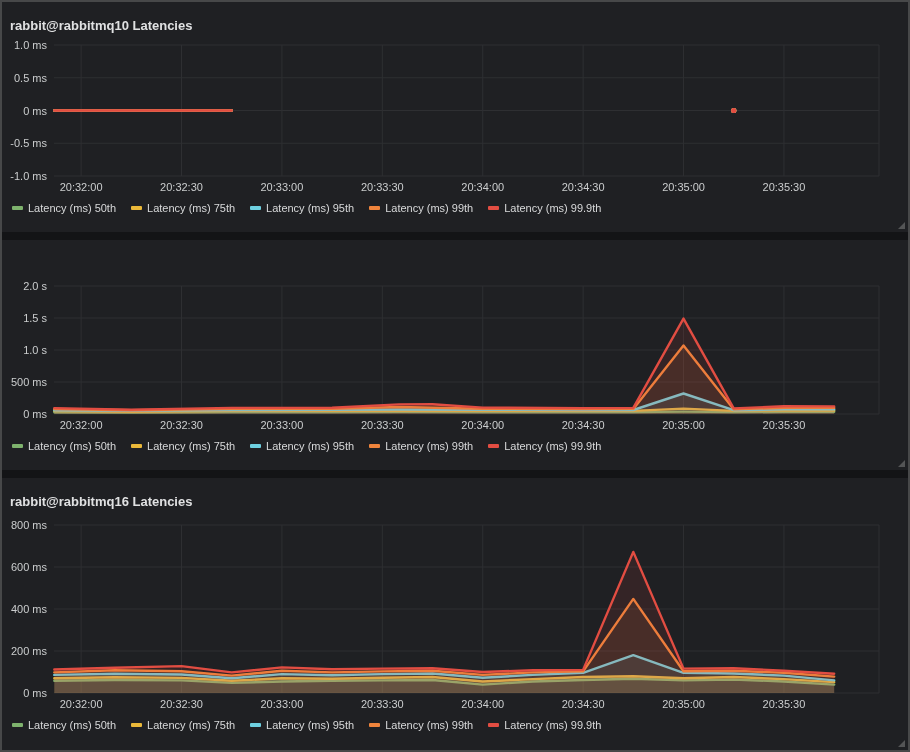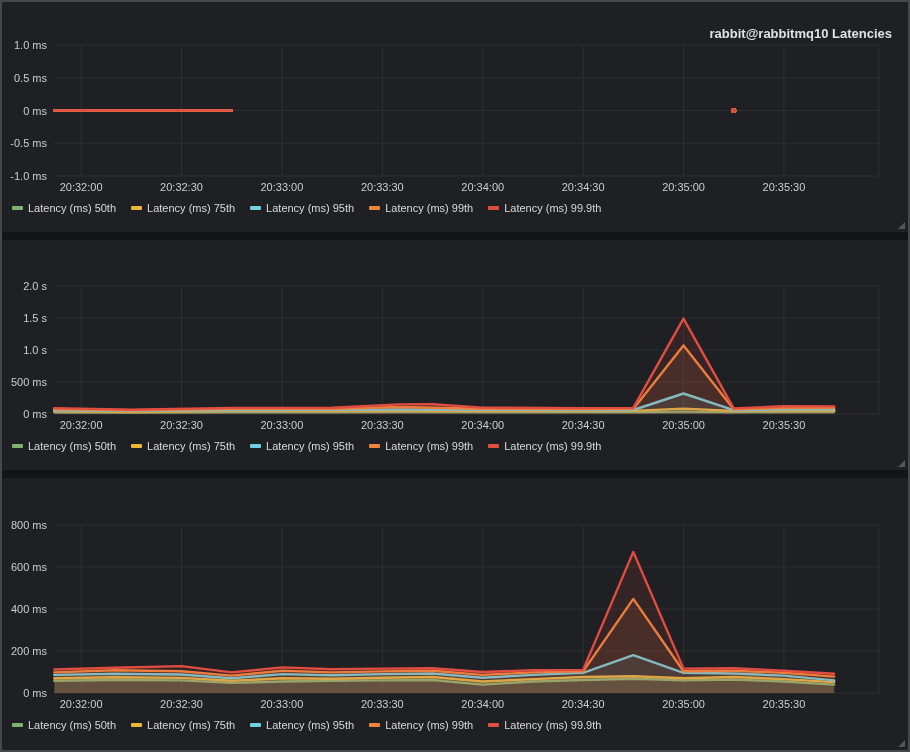--- a/index.html
+++ b/index.html
@@ -5,22 +5,22 @@
   html,body{margin:0;padding:0;background:#0c0c0c;font-family:"Liberation Sans",sans-serif;}
   .dashboard{
     width:910px;height:752px;box-sizing:border-box;
     border:2px solid #474849;background:#131416;
     display:flex;flex-direction:column;gap:8px;overflow:hidden;
   }
   .panel{position:relative;background:#1f2023;flex:none;width:100%;}
   .panel-p0,.panel-p1{height:230px;}
   .panel-p2{height:272px;}
   .panel-title{
-    margin:16px;position:absolute;top:8px;left:0;right:0;z-index:2;
-    text-align:right;font-size:13px;font-weight:700;color:#e0e1e2;cursor:pointer;
+    margin:8px;position:absolute;top:8px;left:0;right:0;z-index:2;
+    text-align:left;font-size:13px;font-weight:700;color:#e0e1e2;cursor:pointer;
   }
   svg.chart{position:absolute;left:0;top:0;display:block;}
   svg text{font-family:"Liberation Sans",sans-serif;font-size:11px;fill:#cbcdce;}
   .legend{
     position:absolute;left:10px;z-index:2;display:flex;gap:15px;
     font-size:11px;color:#d8d9da;white-space:nowrap;
   }
   .legend-item{cursor:pointer;display:inline-flex;align-items:center;}
   .legend-icon{display:inline-block;width:11px;height:4px;border-radius:1px;margin-right:5px;}
   .resize-handle{
@@ -163,20 +163,21 @@
         </span>
         <span class="legend-item">
           <span class="legend-icon" style="background: rgb(226, 77, 66);"></span>
           <span>Latency (ms) 99.9th</span>
         </span>
       </div>
     <span class="resize-handle"></span>
   </section>
 
   <section class="panel panel-p2" id="panel-2">
+    <h2 class="panel-title">rabbit@rabbitmq16 Latencies</h2>
     <svg class="chart" width="906" height="272" viewBox="0 0 906 272">
         <line x1="52" y1="47" x2="877" y2="47" stroke="#2e2f32" stroke-width="1"></line>
         <text x="45" y="51" text-anchor="end">800 ms</text>
         <line x1="52" y1="89" x2="877" y2="89" stroke="#2e2f32" stroke-width="1"></line>
         <text x="45" y="93" text-anchor="end">600 ms</text>
         <line x1="52" y1="131" x2="877" y2="131" stroke="#2e2f32" stroke-width="1"></line>
         <text x="45" y="135" text-anchor="end">400 ms</text>
         <line x1="52" y1="173" x2="877" y2="173" stroke="#2e2f32" stroke-width="1"></line>
         <text x="45" y="177" text-anchor="end">200 ms</text>
         <line x1="52" y1="215" x2="877" y2="215" stroke="#2e2f32" stroke-width="1"></line>

